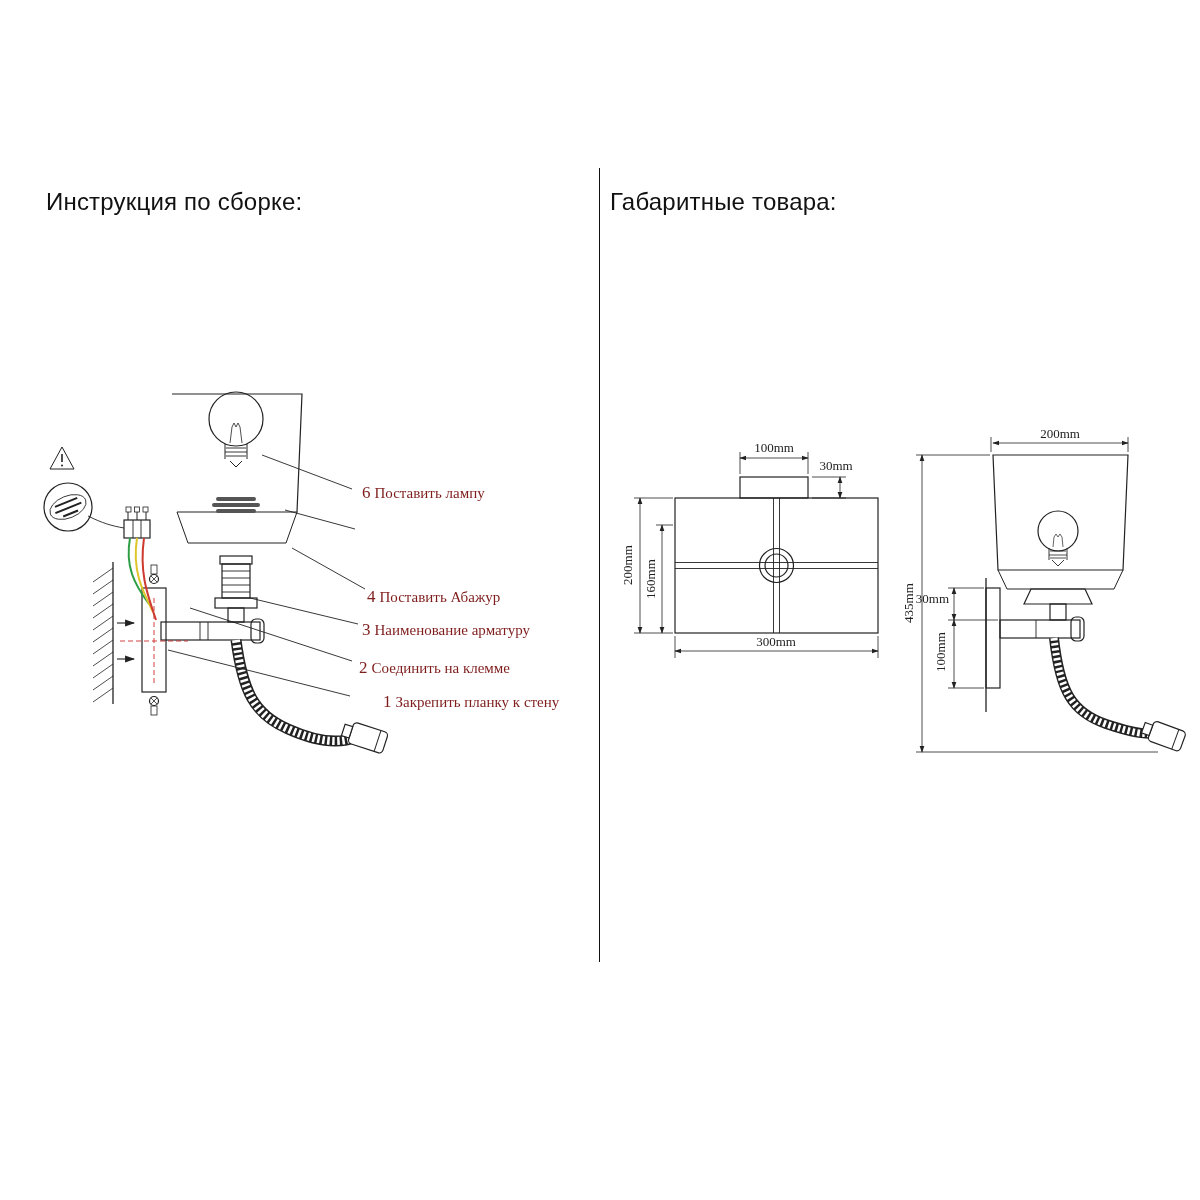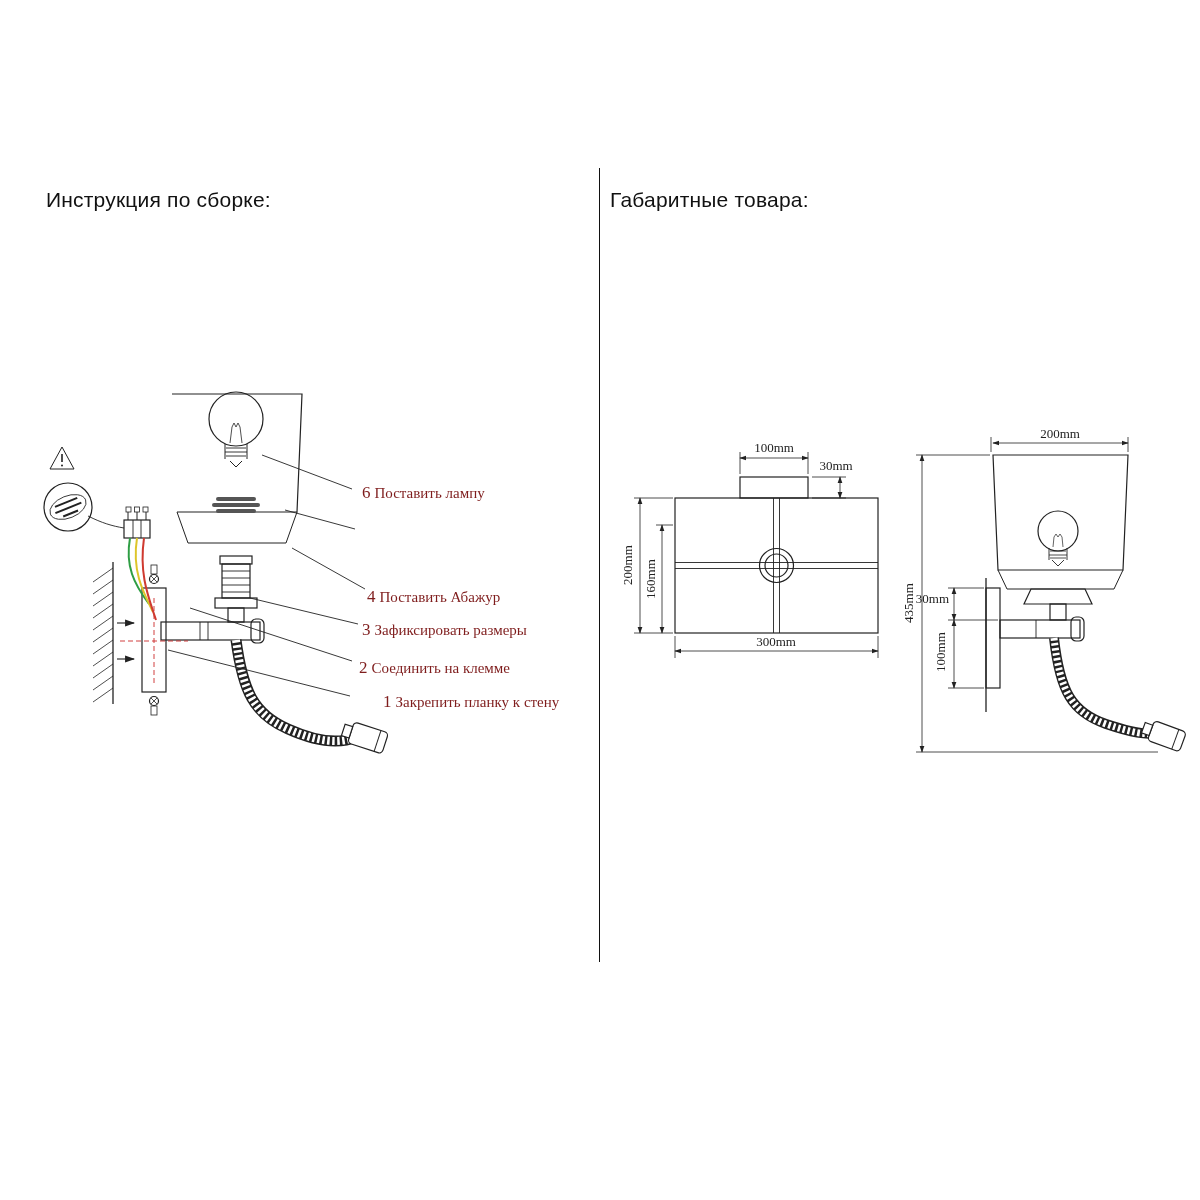--- a/index.html
+++ b/index.html
@@ -1,18 +1,18 @@
 <!DOCTYPE html>
 <html><head>
 <meta charset="utf-8">
 <style>
   html,body{margin:0;padding:0;background:#fff;}
   #page{position:relative;width:1200px;height:1200px;background:#ffffff;overflow:hidden;
         font-family:"Liberation Sans",sans-serif;color:#111;}
-  .section-title{position:absolute;font-size:21px;letter-spacing:.2px;}
+  .section-title{position:absolute;font-size:24px;letter-spacing:.2px;}
   #title-left{left:46px;top:188px;}
   #title-right{left:610px;top:188px;}
   #footer-label{position:absolute;left:338px;top:973px;font-size:19px;}
   #divider{position:absolute;left:599px;top:168px;width:1px;height:794px;background:#111;}
   .step{position:absolute;font-family:"Liberation Serif",serif;font-size:15px;color:#7f1d1d;
         white-space:nowrap;line-height:1.55;}
   .step .num{font-size:17px;margin-right:4px;}
   .step.wrap{white-space:normal;width:215px;}
   svg{position:absolute;left:0;top:0;}
   svg text{font-family:"Liberation Serif",serif;font-size:13px;fill:#222;stroke:none;}
@@ -219,21 +219,21 @@
   <div id="title-right" class="section-title">Габаритные товара:</div>
   <div id="divider"></div>
 
   <div class="step" style="left:362px;top:480px;">
     <span class="num">6</span><span class="lbl">Поставить лампу</span>
   </div>
   <div class="step" style="left:367px;top:584px;">
     <span class="num">4</span><span class="lbl">Поставить Абажур</span>
   </div>
   <div class="step" style="left:362px;top:617px;">
-    <span class="num">3</span><span class="lbl">Зафиксировать размеры</span>
+    <span class="num">3</span><span class="lbl">Наименование арматуру</span>
   </div>
   <div class="step" style="left:359px;top:655px;">
     <span class="num">2</span><span class="lbl">Соединить на клемме</span>
   </div>
   <div class="step" style="left:359px;top:689px;margin-left:24px;">
     <span class="num">1</span><span class="lbl">Закрепить планку к стену</span>
   </div>
 
 </div>
 

